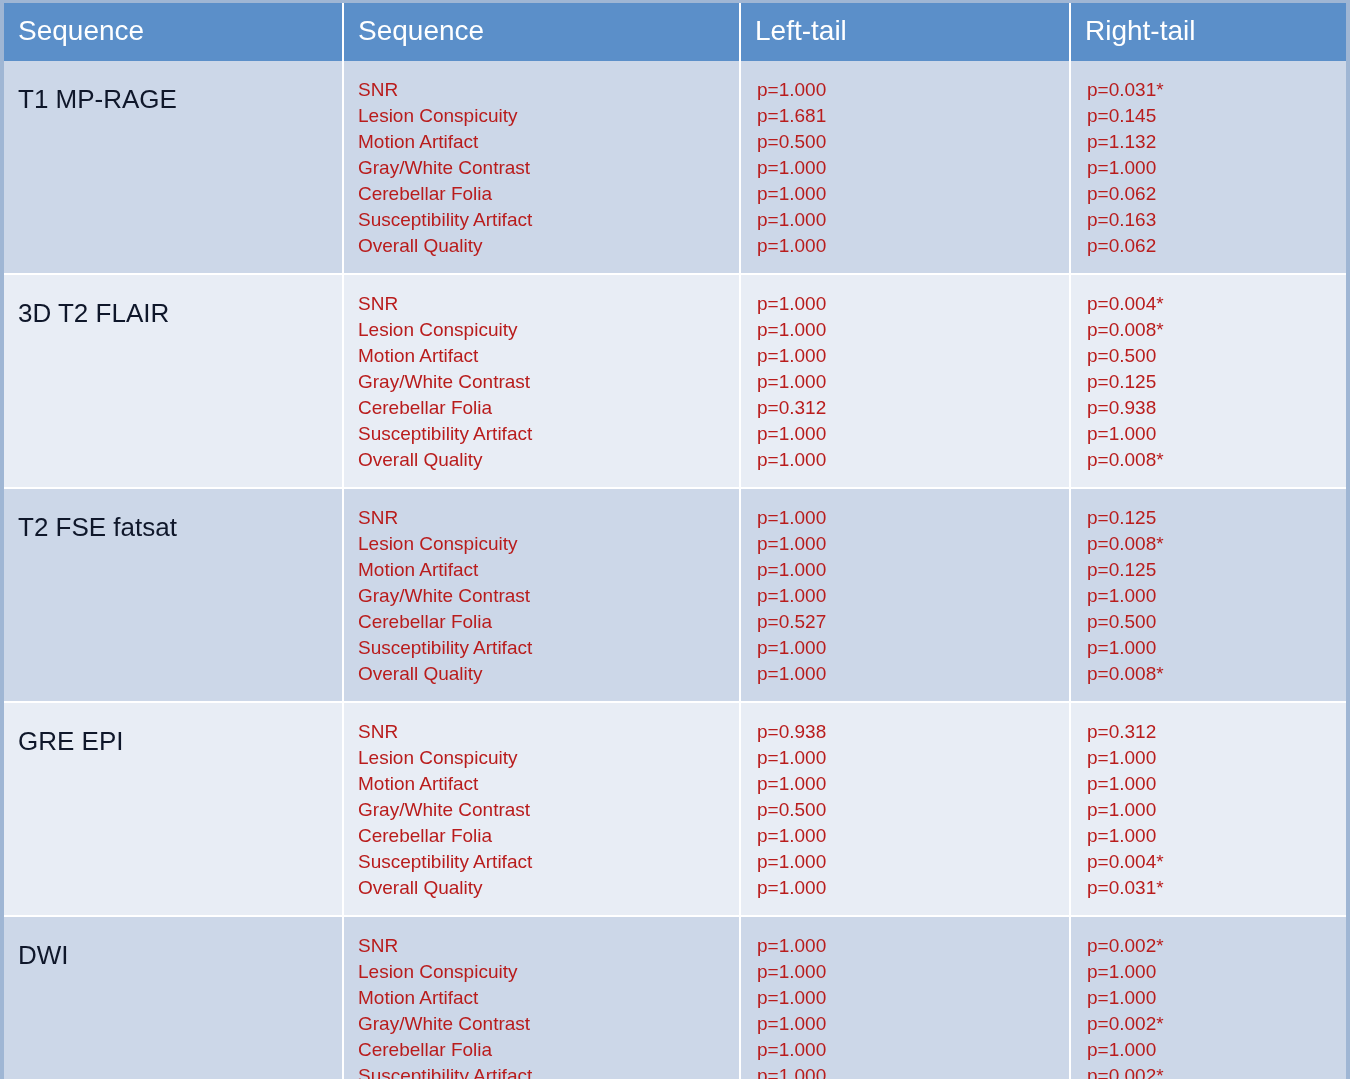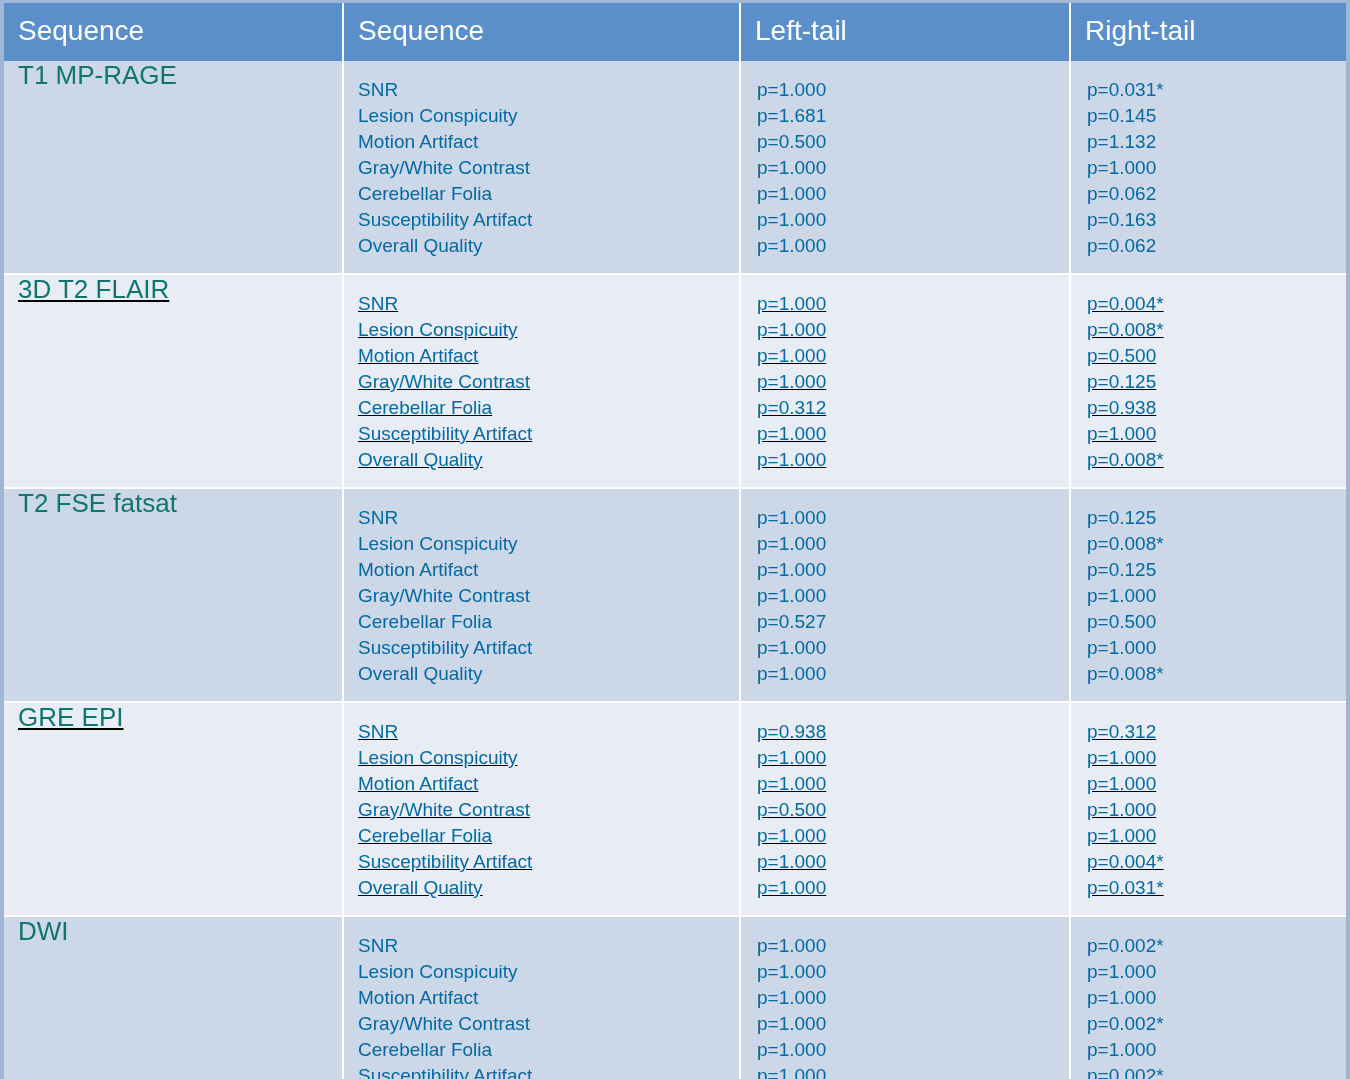--- a/index.html
+++ b/index.html
@@ -50,32 +50,32 @@
 
   tbody td {
     vertical-align: top;
     border-right: 2px solid #ffffff;
     border-bottom: 2px solid #ffffff;
     padding: 0;
   }
   tbody td:last-child { border-right: none; }
 
   tbody tr.odd td { background: #ccd7e8; }
-  tbody tr.even td { background: #e8edf5; text-decoration: underline; }
+  tbody tr.even td { background: #e8edf5; }
 
   .seq-name {
     font-size: 26px;
-    color: #0f766e;
-    padding: 0 0 10px 14px;
+    color: #0f172a;
+    padding: 24px 0 10px 14px;
     line-height: 1.1;
   }
   .param-list, .val-list {
     padding: 16px 5px 14px 14px;
     font-size: 19px;
-    color: #0369a1;
+    color: #b91c1c;
     line-height: 26px;
   }
   .param-list div, .val-list div {
     white-space: nowrap;
   }
   .val-list { padding-left: 16px; }
 </style>
 </head>
 <body>
 

